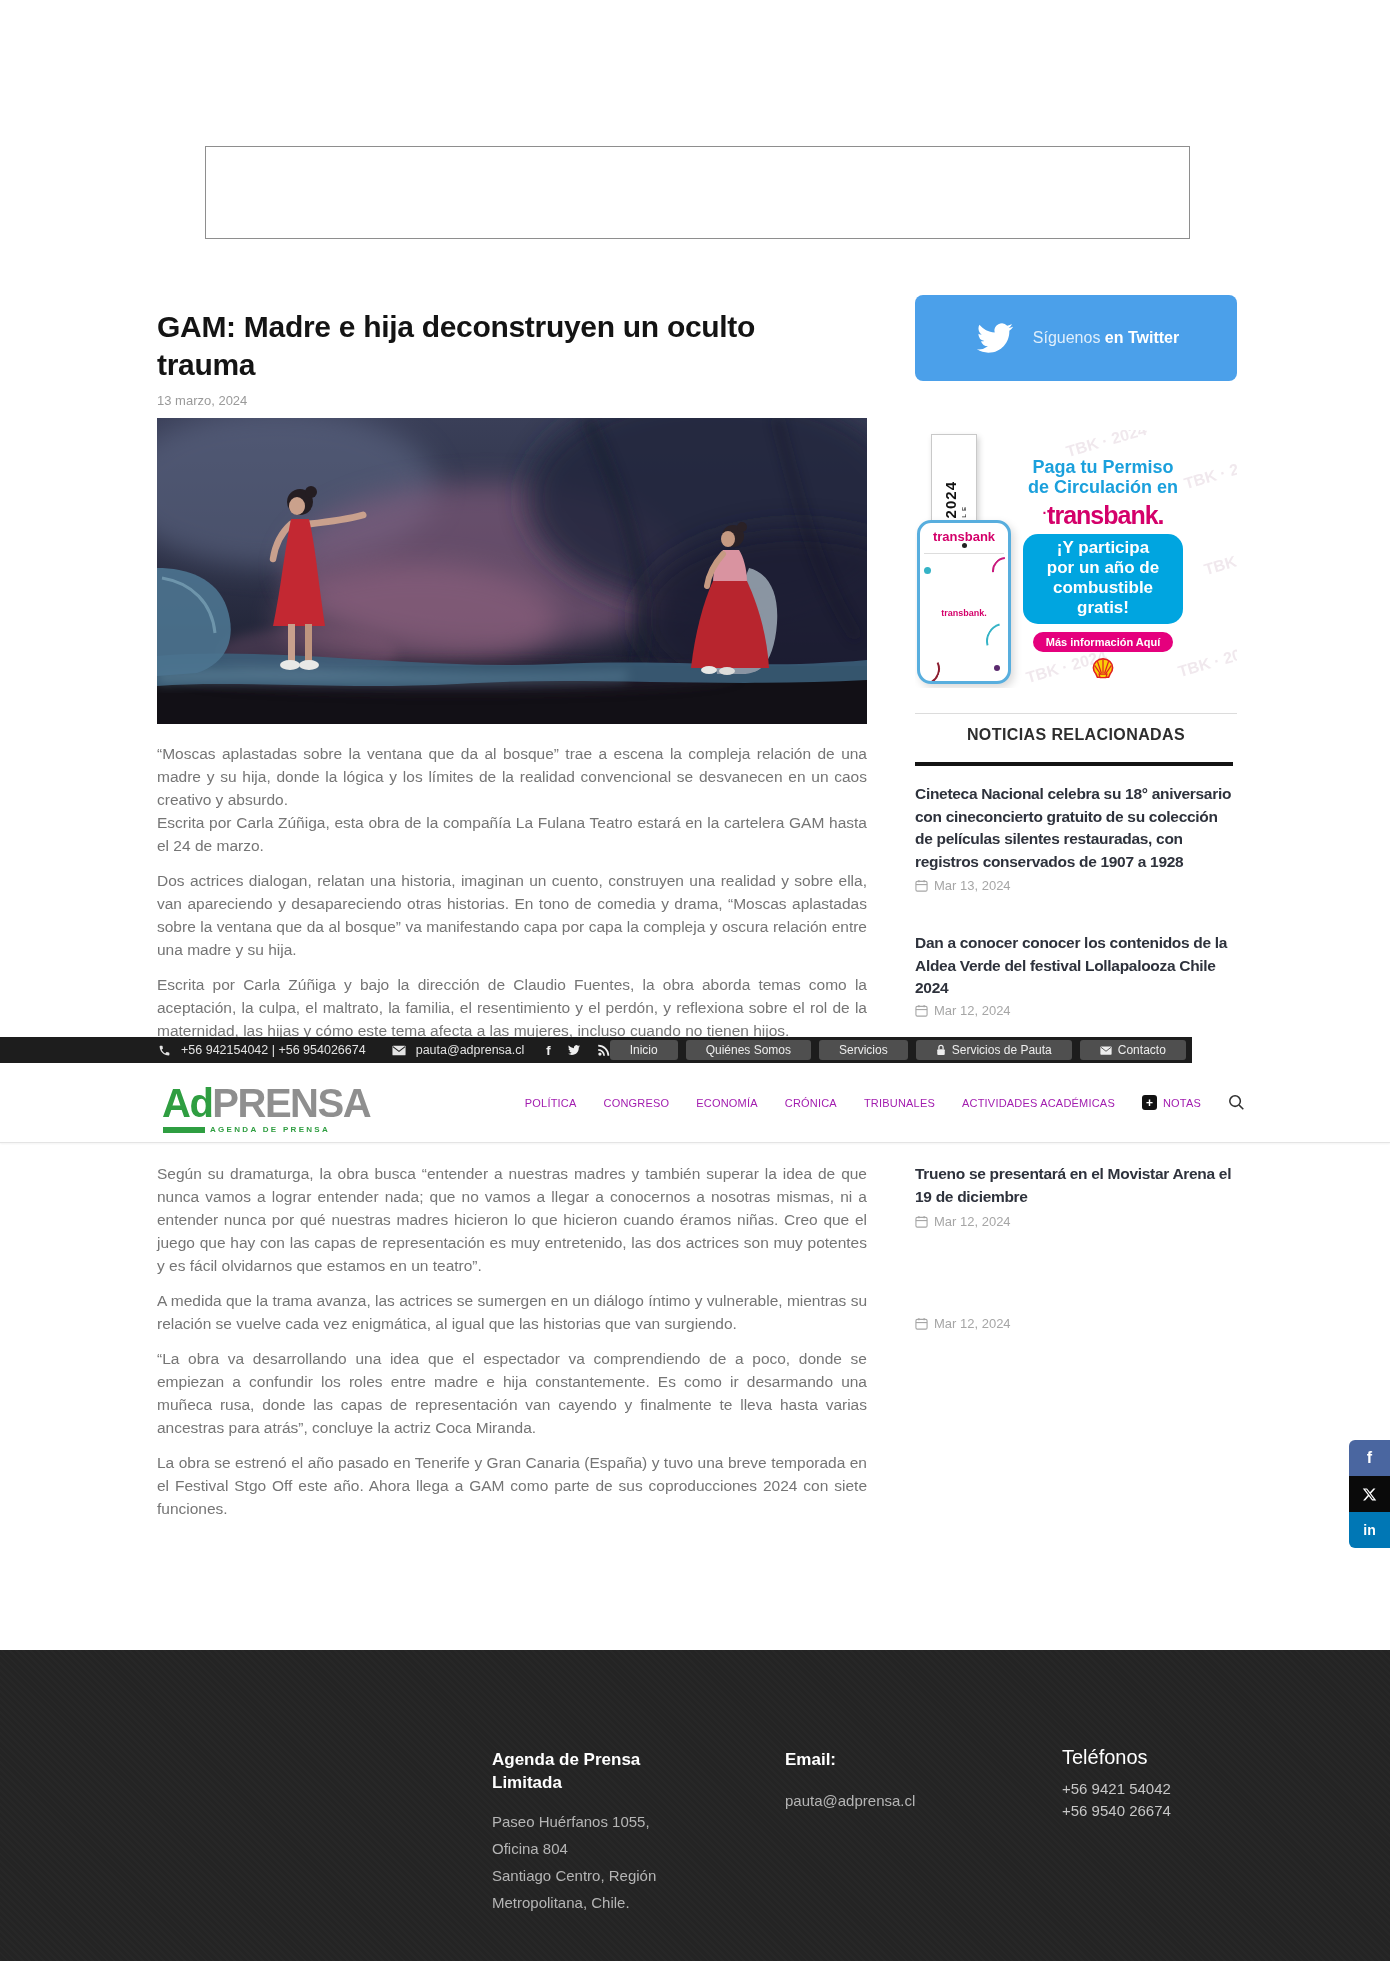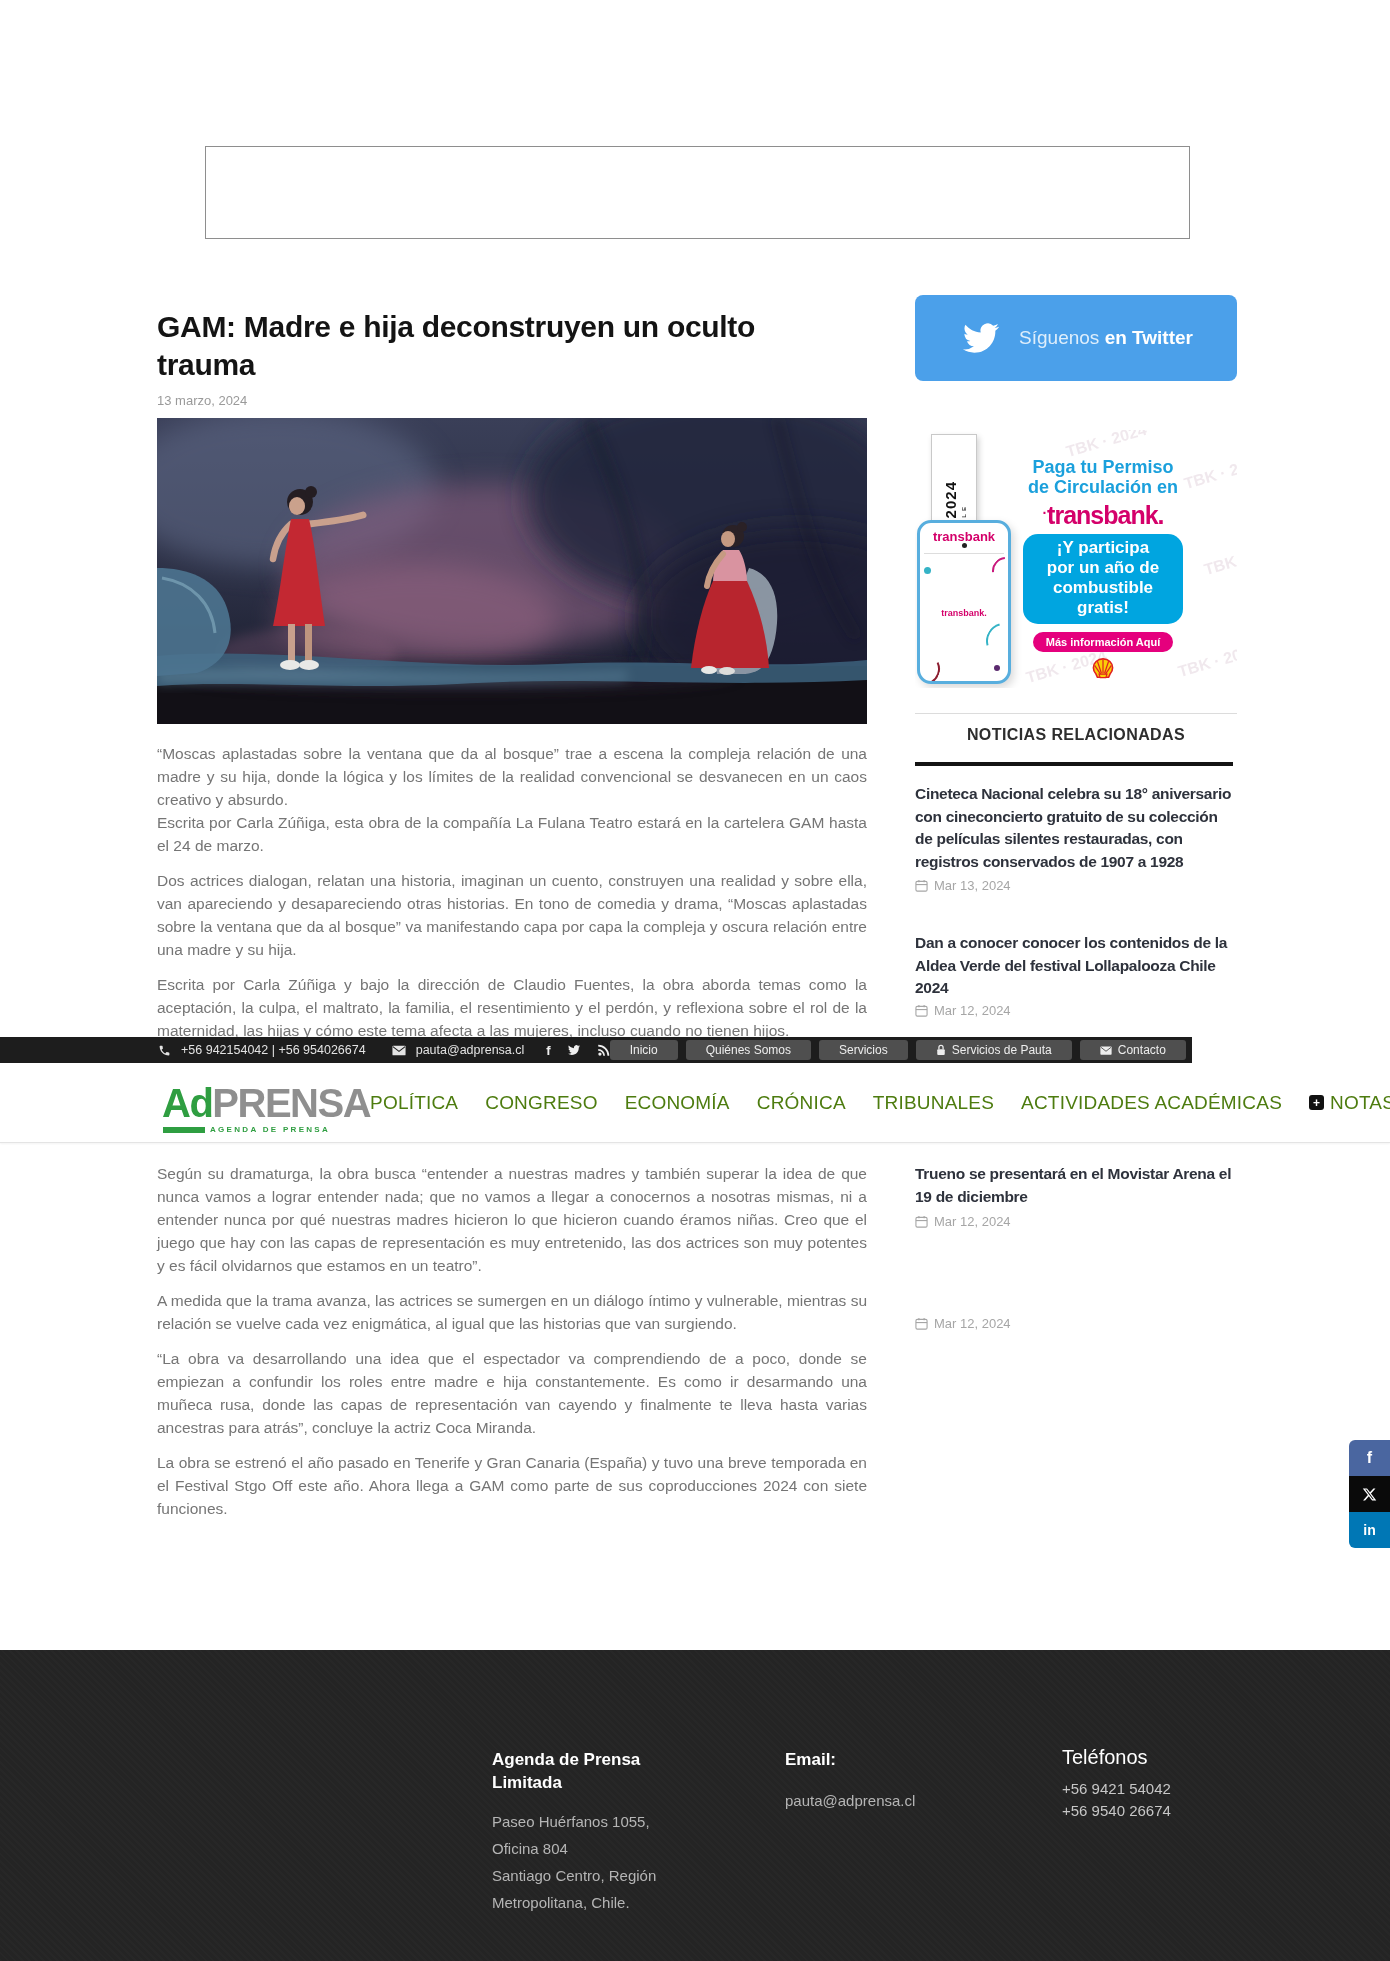--- a/index.html
+++ b/index.html
@@ -19,21 +19,21 @@
   .article-image svg{display:block;width:710px;height:306px;}
   .article-text{position:absolute;left:157px;width:710px;z-index:1;}
   .article-text-1{top:742px;}
   .article-text-2{top:1162px;}
   .article-text p{margin:0 0 12px 0;font-size:15.5px;line-height:23px;color:#757575;text-align:justify;}
   .article-text p.tight{margin-bottom:0;}
 
   
   .tw-box{position:absolute;left:915px;top:295px;width:322px;height:86px;background:#4ba0ea;
           border-radius:8px;display:flex;align-items:center;justify-content:center;gap:16px;cursor:pointer;z-index:1;}
-  .tw-box .tw-text{font-size:19px;color:rgba(255,255,255,.82);}
+  .tw-box .tw-text{font-size:16px;color:rgba(255,255,255,.82);}
   .tw-box .tw-text b{color:#fff;font-weight:700;}
 
   .ad-box{position:absolute;left:915px;top:430px;width:322px;height:258px;background:#fff;overflow:hidden;z-index:1;}
   .wm{position:absolute;font-weight:700;font-size:16px;color:rgba(165,120,150,.17);transform:rotate(-16deg);white-space:nowrap;}
   .ad-ticket{position:absolute;left:16px;top:4px;width:46px;height:172px;background:#fff;border:1px solid #c9c9c9;
              box-shadow:2px 3px 6px rgba(0,0,0,.18);display:flex;align-items:center;justify-content:center;gap:2px;}
   .ad-ticket .tk-main{writing-mode:vertical-rl;transform:rotate(180deg);font-weight:700;font-size:15px;color:#121212;letter-spacing:1px;}
   .ad-ticket .tk-sub{writing-mode:vertical-rl;transform:rotate(180deg);font-weight:700;font-size:6px;color:#333;letter-spacing:3px;}
   .ad-phone{position:absolute;left:2px;top:90px;width:94px;height:164px;background:#fff;border:3px solid #58aede;
             border-radius:14px;box-shadow:3px 4px 8px rgba(0,0,0,.15);overflow:hidden;}
@@ -83,21 +83,21 @@
   
   .siteheader{position:absolute;left:0;top:1063px;width:1390px;height:80px;background:#fff;z-index:5;
               border-bottom:1px solid #e4e4e4;box-shadow:0 1px 2px rgba(0,0,0,.05);
               display:flex;align-items:center;justify-content:space-between;padding:0 145px 0 162px;}
   .logo{position:relative;cursor:pointer;line-height:1;}
   .logo .l1{font-size:40px;font-weight:700;letter-spacing:-1.5px;}
   .logo .ad{color:#2f9e41;} .logo .prensa{color:#8f8f8f;}
   .logo .bar{position:absolute;left:1px;top:44px;width:42px;height:6px;background:#2f9e41;}
   .logo .tagline{position:absolute;left:48px;top:43px;font-size:8px;font-weight:700;color:#2f9e41;letter-spacing:2.3px;white-space:nowrap;}
   .mainnav{display:flex;align-items:center;gap:27px;}
-  .mainnav a{font-size:19px;color:#4d7c0f;text-decoration:none;letter-spacing:.2px;white-space:nowrap;cursor:pointer;}
+  .mainnav a{font-size:11px;color:#a21caf;text-decoration:none;letter-spacing:.2px;white-space:nowrap;cursor:pointer;}
   .nav-notas{display:flex;align-items:center;gap:6px;}
   .plus-badge{width:15px;height:15px;background:#111;border-radius:3px;color:#fff;font-size:12px;font-weight:700;
               display:flex;align-items:center;justify-content:center;line-height:1;}
   .search-btn{display:flex;align-items:center;cursor:pointer;}
 
   
   .share-rail{position:absolute;left:1349px;top:1440px;width:41px;z-index:6;}
   .share-btn{width:41px;height:36px;display:flex;align-items:center;justify-content:center;color:#fff;cursor:pointer;}
   .share-fb{background:#4a66a0;border-radius:6px 0 0 0;font-size:16px;font-weight:700;}
   .share-x{background:#0a0a0a;}

